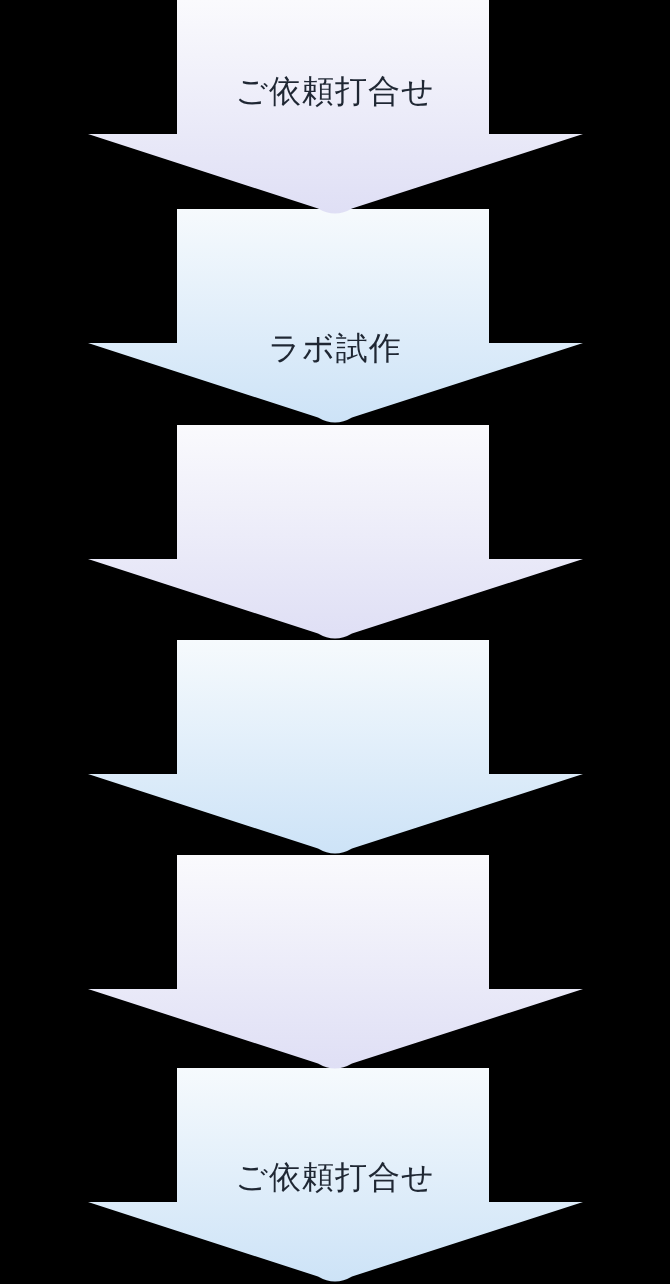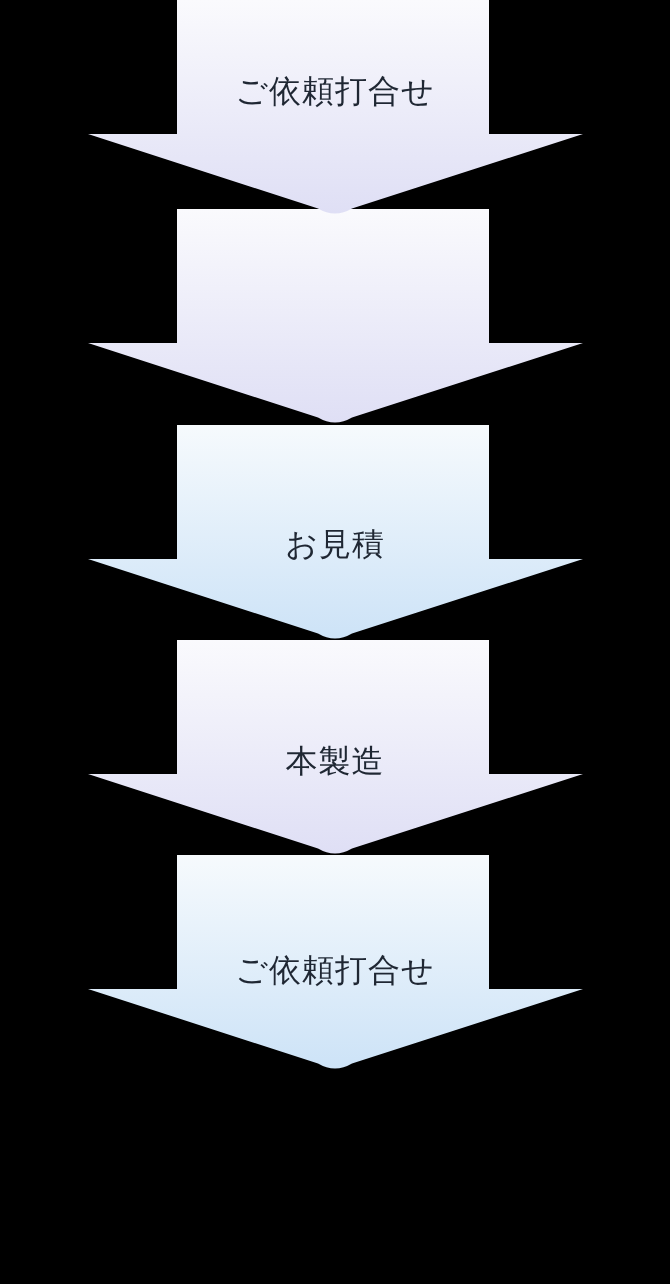--- a/index.html
+++ b/index.html
@@ -66,39 +66,43 @@
     </defs>
   </svg>
 
   <div class="step">
     <svg width="670" height="222" viewBox="0 0 670 222">
       <path fill="url(#gradOdd)" d="M 177 0 H 489 V 134 H 583 L 352 208.5 Q 335 218.5 318 208.5 L 88 134 H 177 Z"></path>
     </svg>
     <div class="label">ご依頼打合せ</div>
   </div>
 
+  <div class="step">
+    <svg width="670" height="222" viewBox="0 0 670 222">
+      <path fill="url(#gradEven)" d="M 177 0 H 489 V 134 H 583 L 352 208.5 Q 335 218.5 318 208.5 L 88 134 H 177 Z"></path>
+    </svg>
+    <div class="label">ラボ試作</div>
+  </div>
 
   <div class="step">
     <svg width="670" height="222" viewBox="0 0 670 222">
       <path fill="url(#gradOdd)" d="M 177 0 H 489 V 134 H 583 L 352 208.5 Q 335 218.5 318 208.5 L 88 134 H 177 Z"></path>
     </svg>
   </div>
 
   <div class="step">
     <svg width="670" height="222" viewBox="0 0 670 222">
       <path fill="url(#gradEven)" d="M 177 0 H 489 V 134 H 583 L 352 208.5 Q 335 218.5 318 208.5 L 88 134 H 177 Z"></path>
     </svg>
-    <div class="label">お見積</div>
   </div>
 
   <div class="step">
     <svg width="670" height="222" viewBox="0 0 670 222">
       <path fill="url(#gradOdd)" d="M 177 0 H 489 V 134 H 583 L 352 208.5 Q 335 218.5 318 208.5 L 88 134 H 177 Z"></path>
     </svg>
-    <div class="label">本製造</div>
   </div>
 
   <div class="step">
     <svg width="670" height="222" viewBox="0 0 670 222">
       <path fill="url(#gradEven)" d="M 177 0 H 489 V 134 H 583 L 352 208.5 Q 335 218.5 318 208.5 L 88 134 H 177 Z"></path>
     </svg>
     <div class="label">ご依頼打合せ</div>
   </div>
 
 </div>

